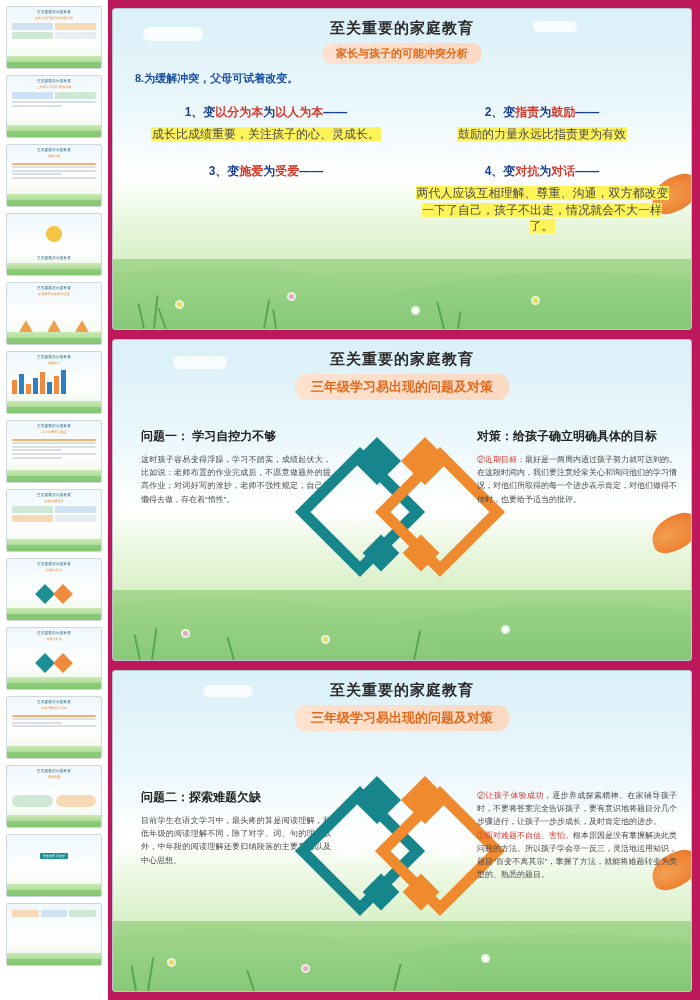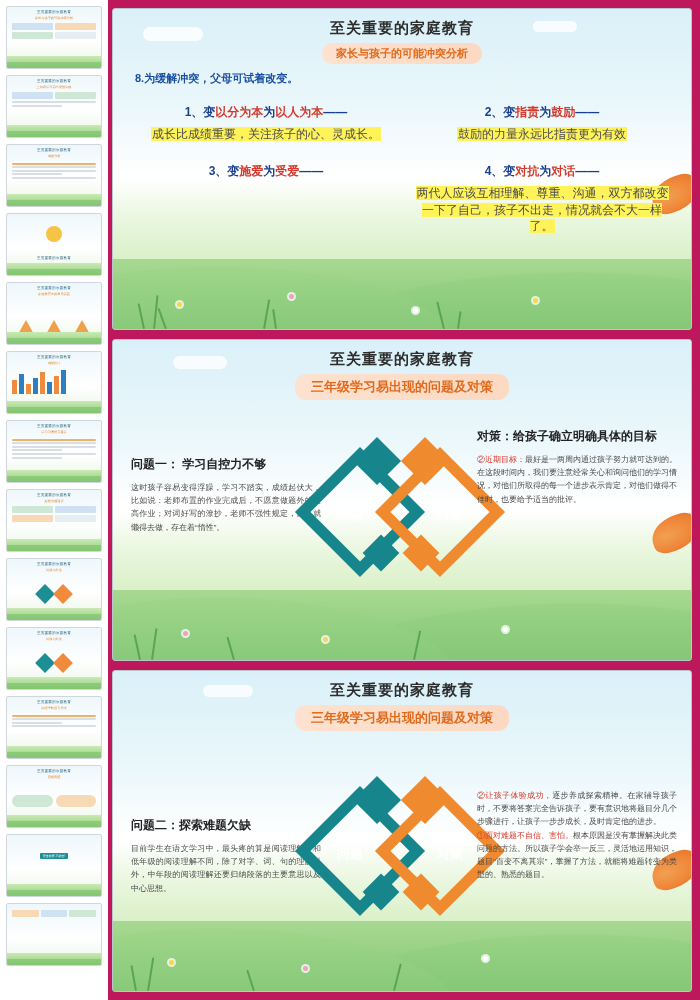--- a/index.html
+++ b/index.html
@@ -149,21 +149,21 @@
     display:grid;grid-template-columns:1fr 1fr;column-gap:18px;row-gap:20px;text-align:center;
   }
   .pt-head{font-size:12px;font-weight:bold;color:#1a3f8f;white-space:nowrap;}
   .pt-head .em{color:#d33a2c;}
   .pt-note{
     margin-top:5px;font-size:12px;color:#4b4b4b;line-height:1.4;
   }
   .hl{background:#fff35a;padding:0 1px;}
   
   .col-left{
-    position:absolute;left:18px;top:88px;width:190px;margin-top:28px;
+    position:absolute;left:28px;top:88px;width:190px;
   }
   .col-right{
     position:absolute;right:14px;top:88px;width:200px;
   }
   .col-h{font-size:12px;font-weight:bold;color:#222;margin-bottom:8px;}
   .col-h.r{text-align:left;}
   .col-p{font-size:8px;color:#4a4a4a;line-height:1.65;text-align:justify;}
   .red{color:#d6352a;}
   .diamonds{
     position:absolute;left:50%;top:96px;transform:translateX(-50%);

